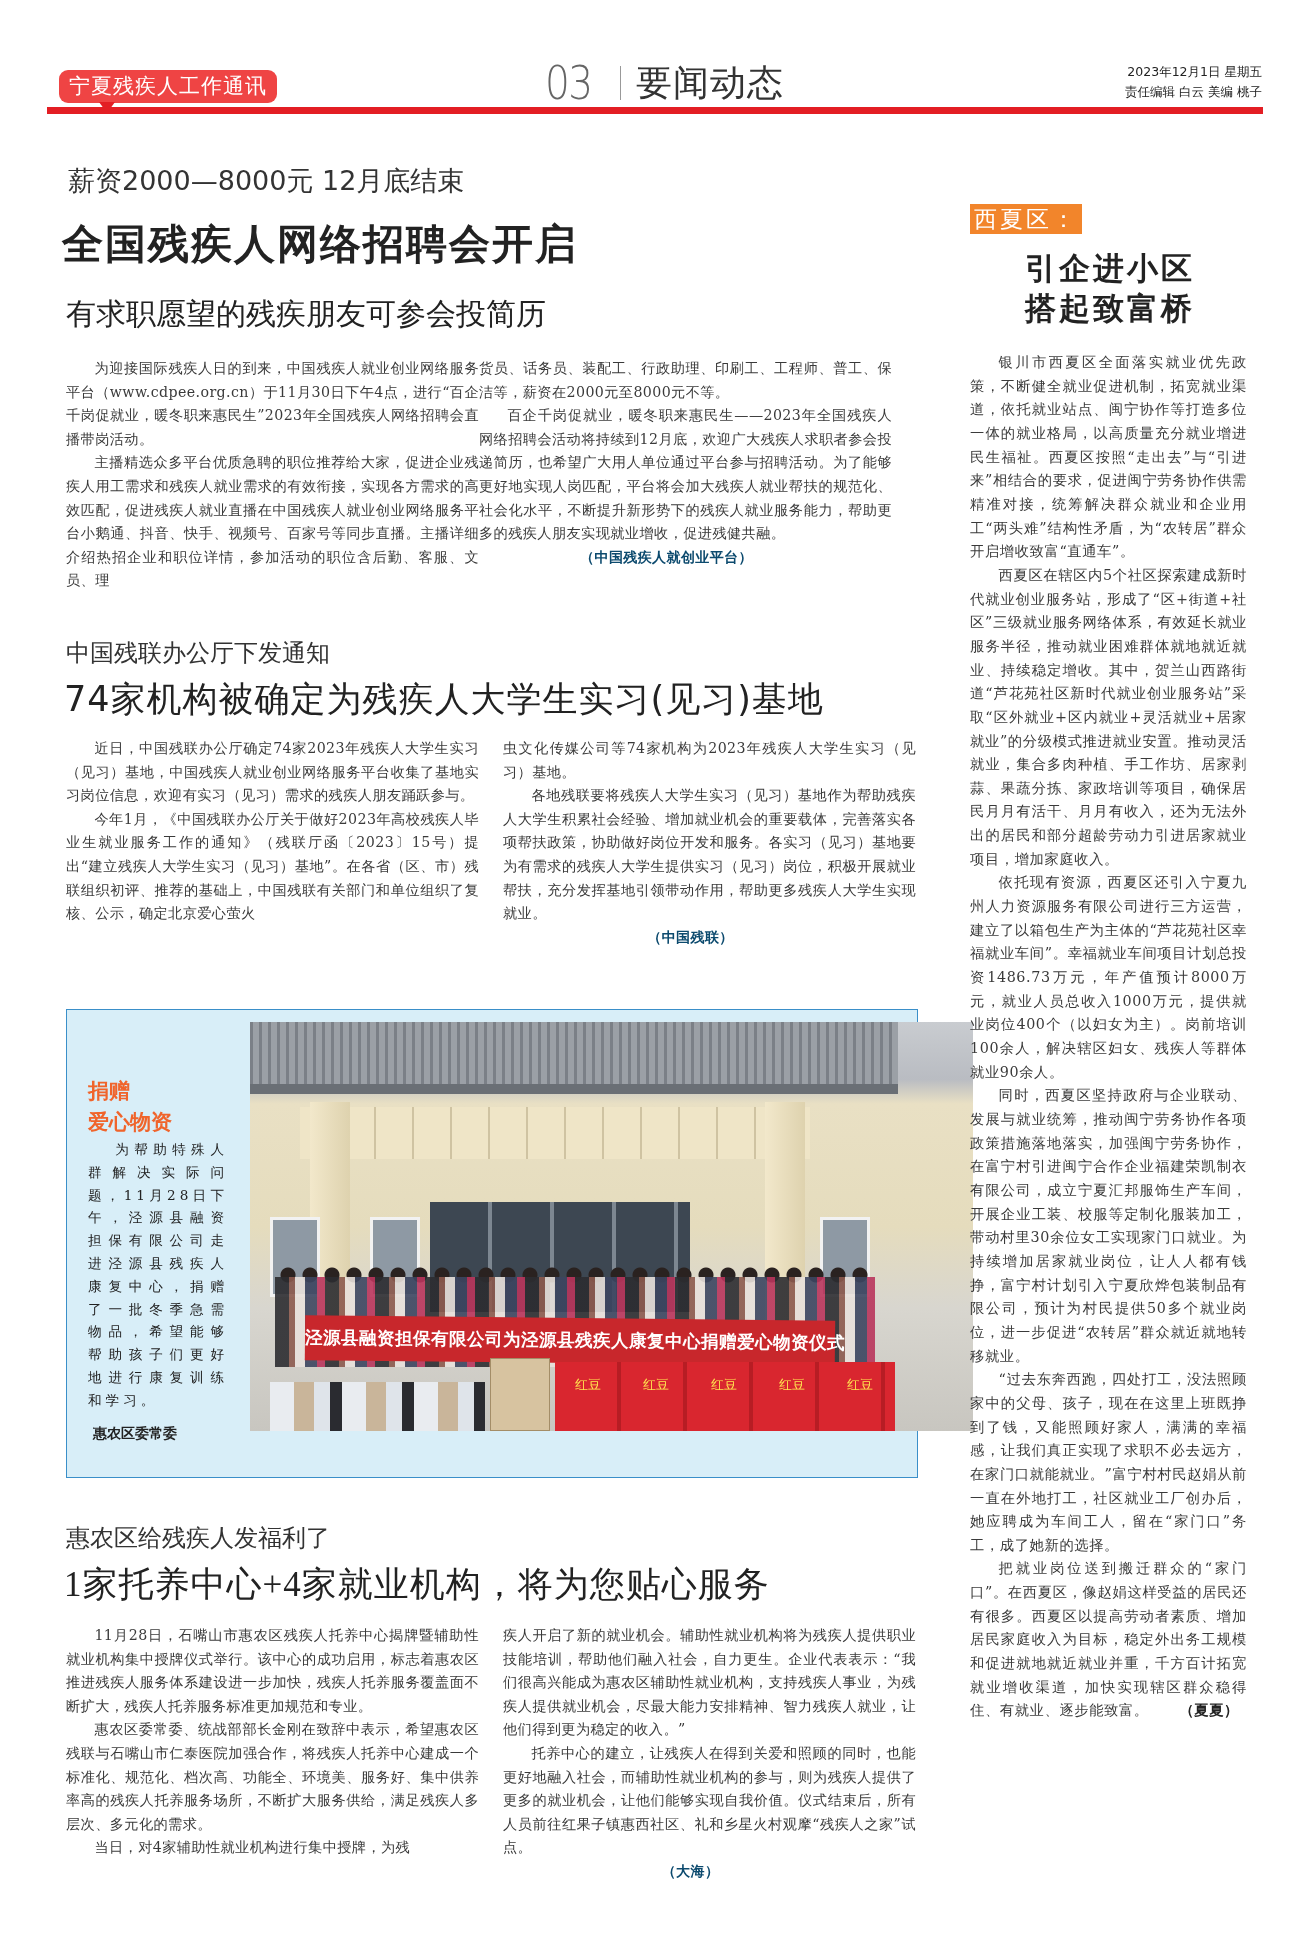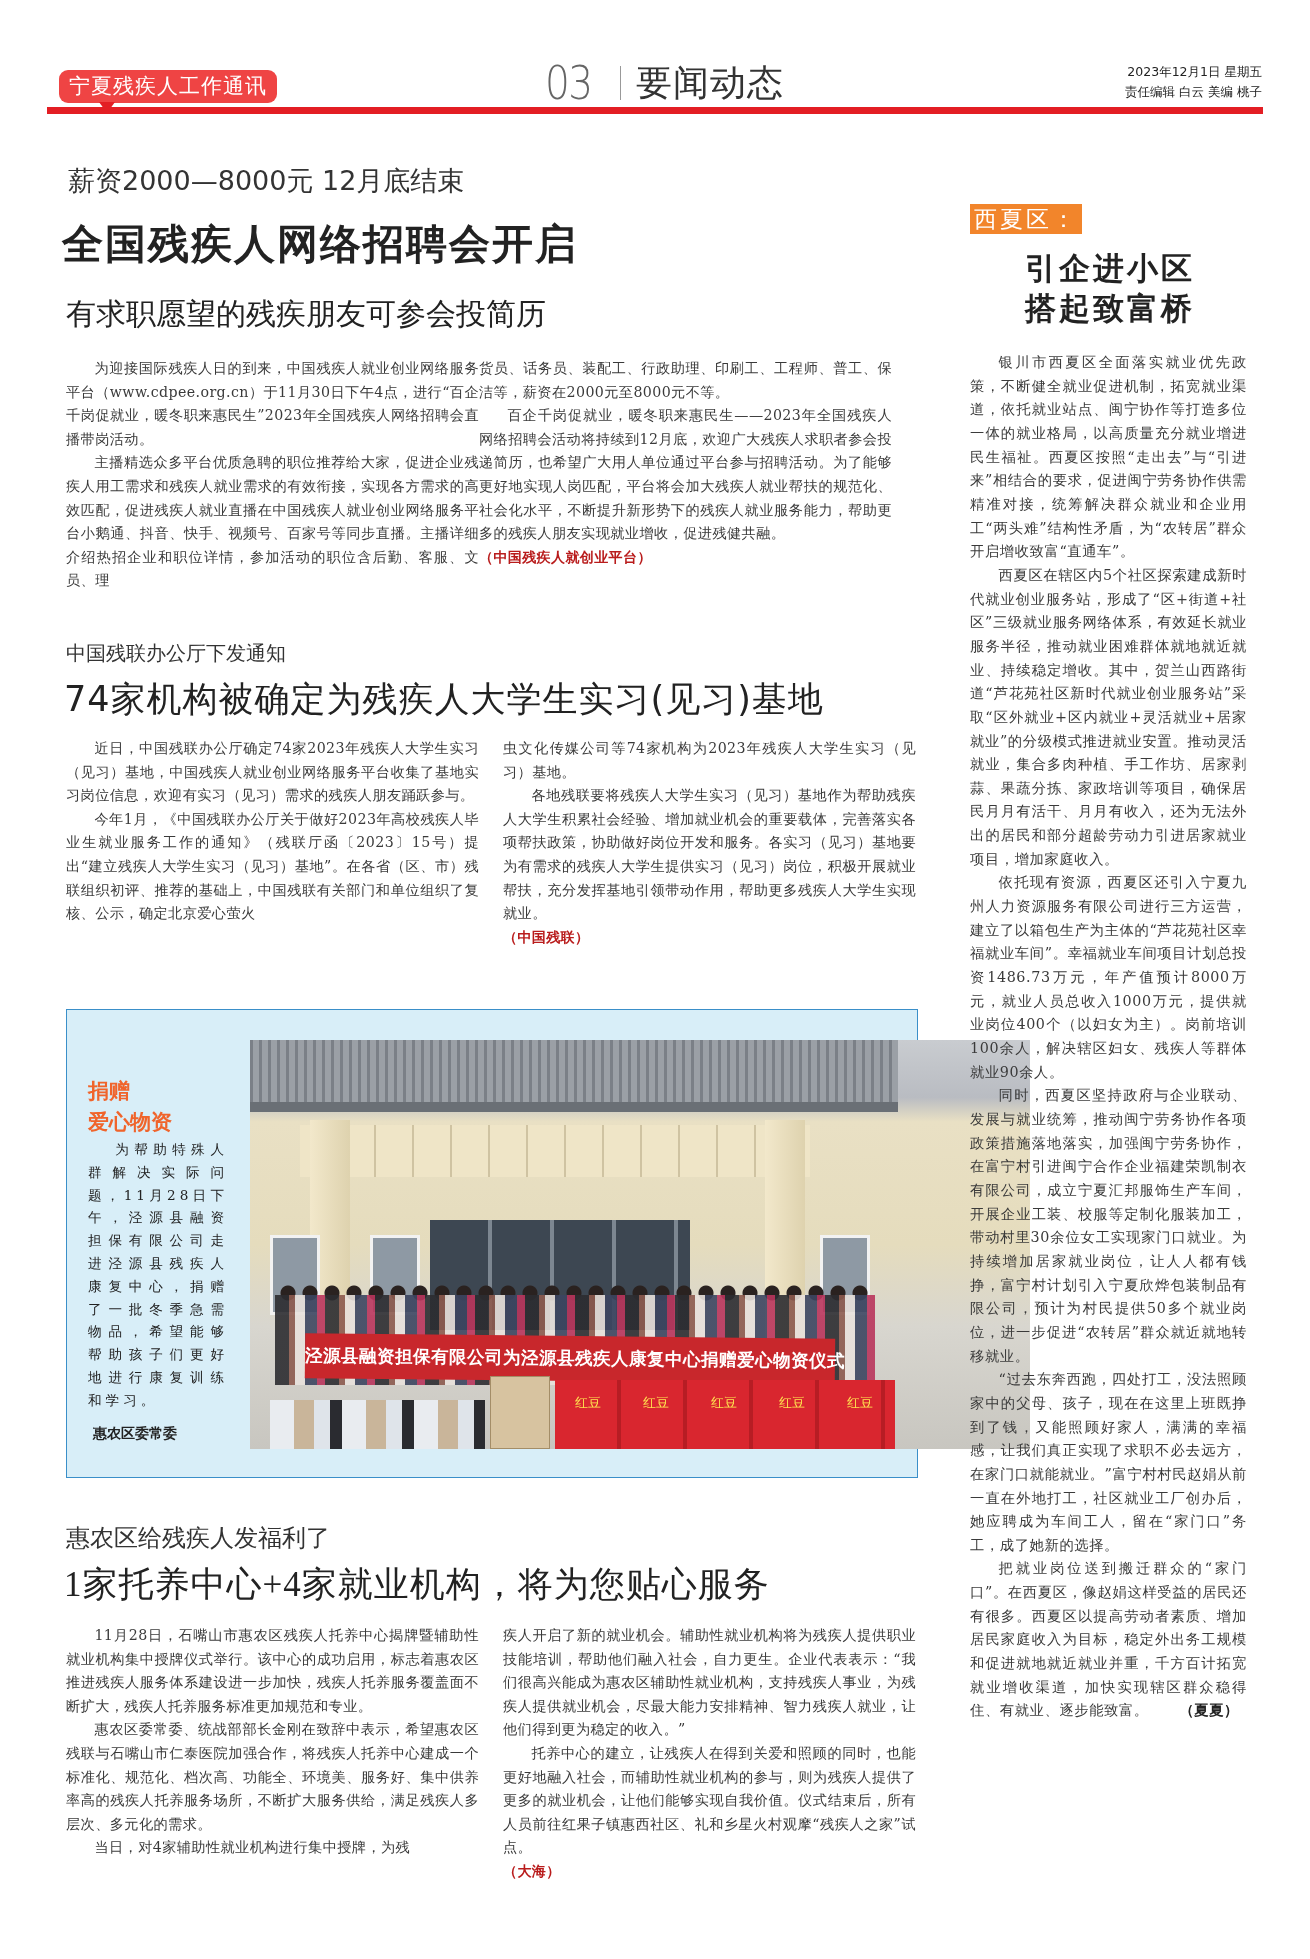--- a/index.html
+++ b/index.html
@@ -35,38 +35,38 @@
   .kicker { position: absolute; font-family: "DejaVu Sans", sans-serif; color: #333; white-space: nowrap; }
   .headline { position: absolute; font-family: "DejaVu Sans", sans-serif; color: #222; white-space: nowrap; }
   .subhead { position: absolute; font-family: "DejaVu Sans", sans-serif; color: #222; white-space: nowrap; }
 
   .body-col {
     position: absolute; font-size: 14.2px; line-height: 23.6px; color: #3a3a3a;
     text-align: justify; letter-spacing: 0.4px;
   }
   .body-col p { text-indent: 2em; }
   .body-col p.cont { text-indent: 0; }
-  .byline { display: block; text-align: left; font-family: "DejaVu Sans", sans-serif; font-weight: bold;
-    font-size: 14px; padding-right: 38px; color: #b91c1c; text-indent: 0; }
+  .byline { display: block; text-align: center; font-family: "DejaVu Sans", sans-serif; font-weight: bold;
+    font-size: 14px; padding-right: 38px; color: #0c4a6e; text-indent: 0; }
 
   
   .photo-box {
     position: absolute; left: 66px; top: 1009px; width: 852px; height: 469px;
     background: #d8eef8; border: 1.5px solid #3a8fc9;
   }
   .photo-title { position: absolute; left: 21px; top: 66px; font-family: "DejaVu Sans", sans-serif;
     font-size: 21px; line-height: 31px; color: #f0642b; font-weight: bold; }
   .photo-text { position: absolute; left: 21px; top: 128px; width: 140px;
     font-size: 13.6px; line-height: 22.8px; letter-spacing: 4px; color: #222; text-align: justify; }
   .photo-text p { text-indent: 2em; }
   .photo-credit { position: absolute; left: 26px; top: 415px; font-family: "DejaVu Sans", sans-serif;
     font-weight: bold; font-size: 14px; color: #222; }
 
   .photo {
-    position: absolute; left: 183px; top: 30px; width: 780px; height: 409px; overflow: hidden;
+    position: absolute; left: 183px; top: 12px; width: 723px; height: 409px; overflow: hidden;
     background: linear-gradient(#c9ccd0 0%, #b9bcc2 14%, #e9e0c4 20%, #e5dcbd 50%, #d8d6cf 70%, #c8c6c0 100%);
   }
   .ph-roof { position: absolute; left: 0; top: 0; width: 648px; height: 68px;
     background: repeating-linear-gradient(90deg, #7b8087 0 3px, #9ba0a6 3px 9px); }
   .ph-roof-edge { position: absolute; left: 0; top: 62px; width: 648px; height: 10px; background: #6a6f75; }
   .ph-beam { position: absolute; left: 50px; top: 85px; width: 510px; height: 52px;
     background: repeating-linear-gradient(90deg, #efe5c7 0 36px, #cfc3a2 36px 38px); }
   .ph-pillar { position: absolute; top: 80px; width: 40px; height: 260px; background: linear-gradient(90deg,#f2e8cb,#ded2ae); }
   .ph-door { position: absolute; left: 180px; top: 180px; width: 260px; height: 110px;
     background: repeating-linear-gradient(90deg, #3d4752 0 58px, #7d8791 58px 62px); }
@@ -120,21 +120,21 @@
     <p>主播精选众多平台优质急聘的职位推荐给大家，促进企业残疾人用工需求和残疾人就业需求的有效衔接，实现各方需求的高效匹配，促进残疾人就业直播在中国残疾人就业创业网络服务平台小鹅通、抖音、快手、视频号、百家号等同步直播。主播详细介绍热招企业和职位详情，参加活动的职位含后勤、客服、文员、理</p>
   </div>
   <div class="body-col" style="left:479px; top:357px; width:413px;">
     <p class="cont">货员、话务员、装配工、行政助理、印刷工、工程师、普工、保洁等，薪资在2000元至8000元不等。</p>
     <p>百企千岗促就业，暖冬职来惠民生——2023年全国残疾人网络招聘会活动将持续到12月底，欢迎广大残疾人求职者参会投递简历，也希望广大用人单位通过平台参与招聘活动。为了能够更好地实现人岗匹配，平台将会加大残疾人就业帮扶的规范化、社会化水平，不断提升新形势下的残疾人就业服务能力，帮助更多的残疾人朋友实现就业增收，促进残健共融。</p>
     <span class="byline">（中国残疾人就创业平台）</span>
   </div>
 </section>
 
 <section>
-  <div class="kicker" style="left:66px; top:637px; font-size:20px; line-height:32px;">中国残联办公厅下发通知</div>
+  <div class="kicker" style="left:66px; top:637px; font-size:24px; line-height:32px;">中国残联办公厅下发通知</div>
   <h1 class="headline" style="left:64px; top:676px; font-size:35px; line-height:46px; font-weight:normal; letter-spacing:1px;">74家机构被确定为残疾人大学生实习(见习)基地</h1>
 
   <div class="body-col" style="left:66px; top:737px; width:413px;">
     <p>近日，中国残联办公厅确定74家2023年残疾人大学生实习（见习）基地，中国残疾人就业创业网络服务平台收集了基地实习岗位信息，欢迎有实习（见习）需求的残疾人朋友踊跃参与。</p>
     <p>今年1月，《中国残联办公厅关于做好2023年高校残疾人毕业生就业服务工作的通知》（残联厅函〔2023〕15号）提出“建立残疾人大学生实习（见习）基地”。在各省（区、市）残联组织初评、推荐的基础上，中国残联有关部门和单位组织了复核、公示，确定北京爱心萤火</p>
   </div>
   <div class="body-col" style="left:503px; top:737px; width:413px;">
     <p class="cont">虫文化传媒公司等74家机构为2023年残疾人大学生实习（见习）基地。</p>
     <p>各地残联要将残疾人大学生实习（见习）基地作为帮助残疾人大学生积累社会经验、增加就业机会的重要载体，完善落实各项帮扶政策，协助做好岗位开发和服务。各实习（见习）基地要为有需求的残疾人大学生提供实习（见习）岗位，积极开展就业帮扶，充分发挥基地引领带动作用，帮助更多残疾人大学生实现就业。</p>
     <span class="byline">（中国残联）</span>

